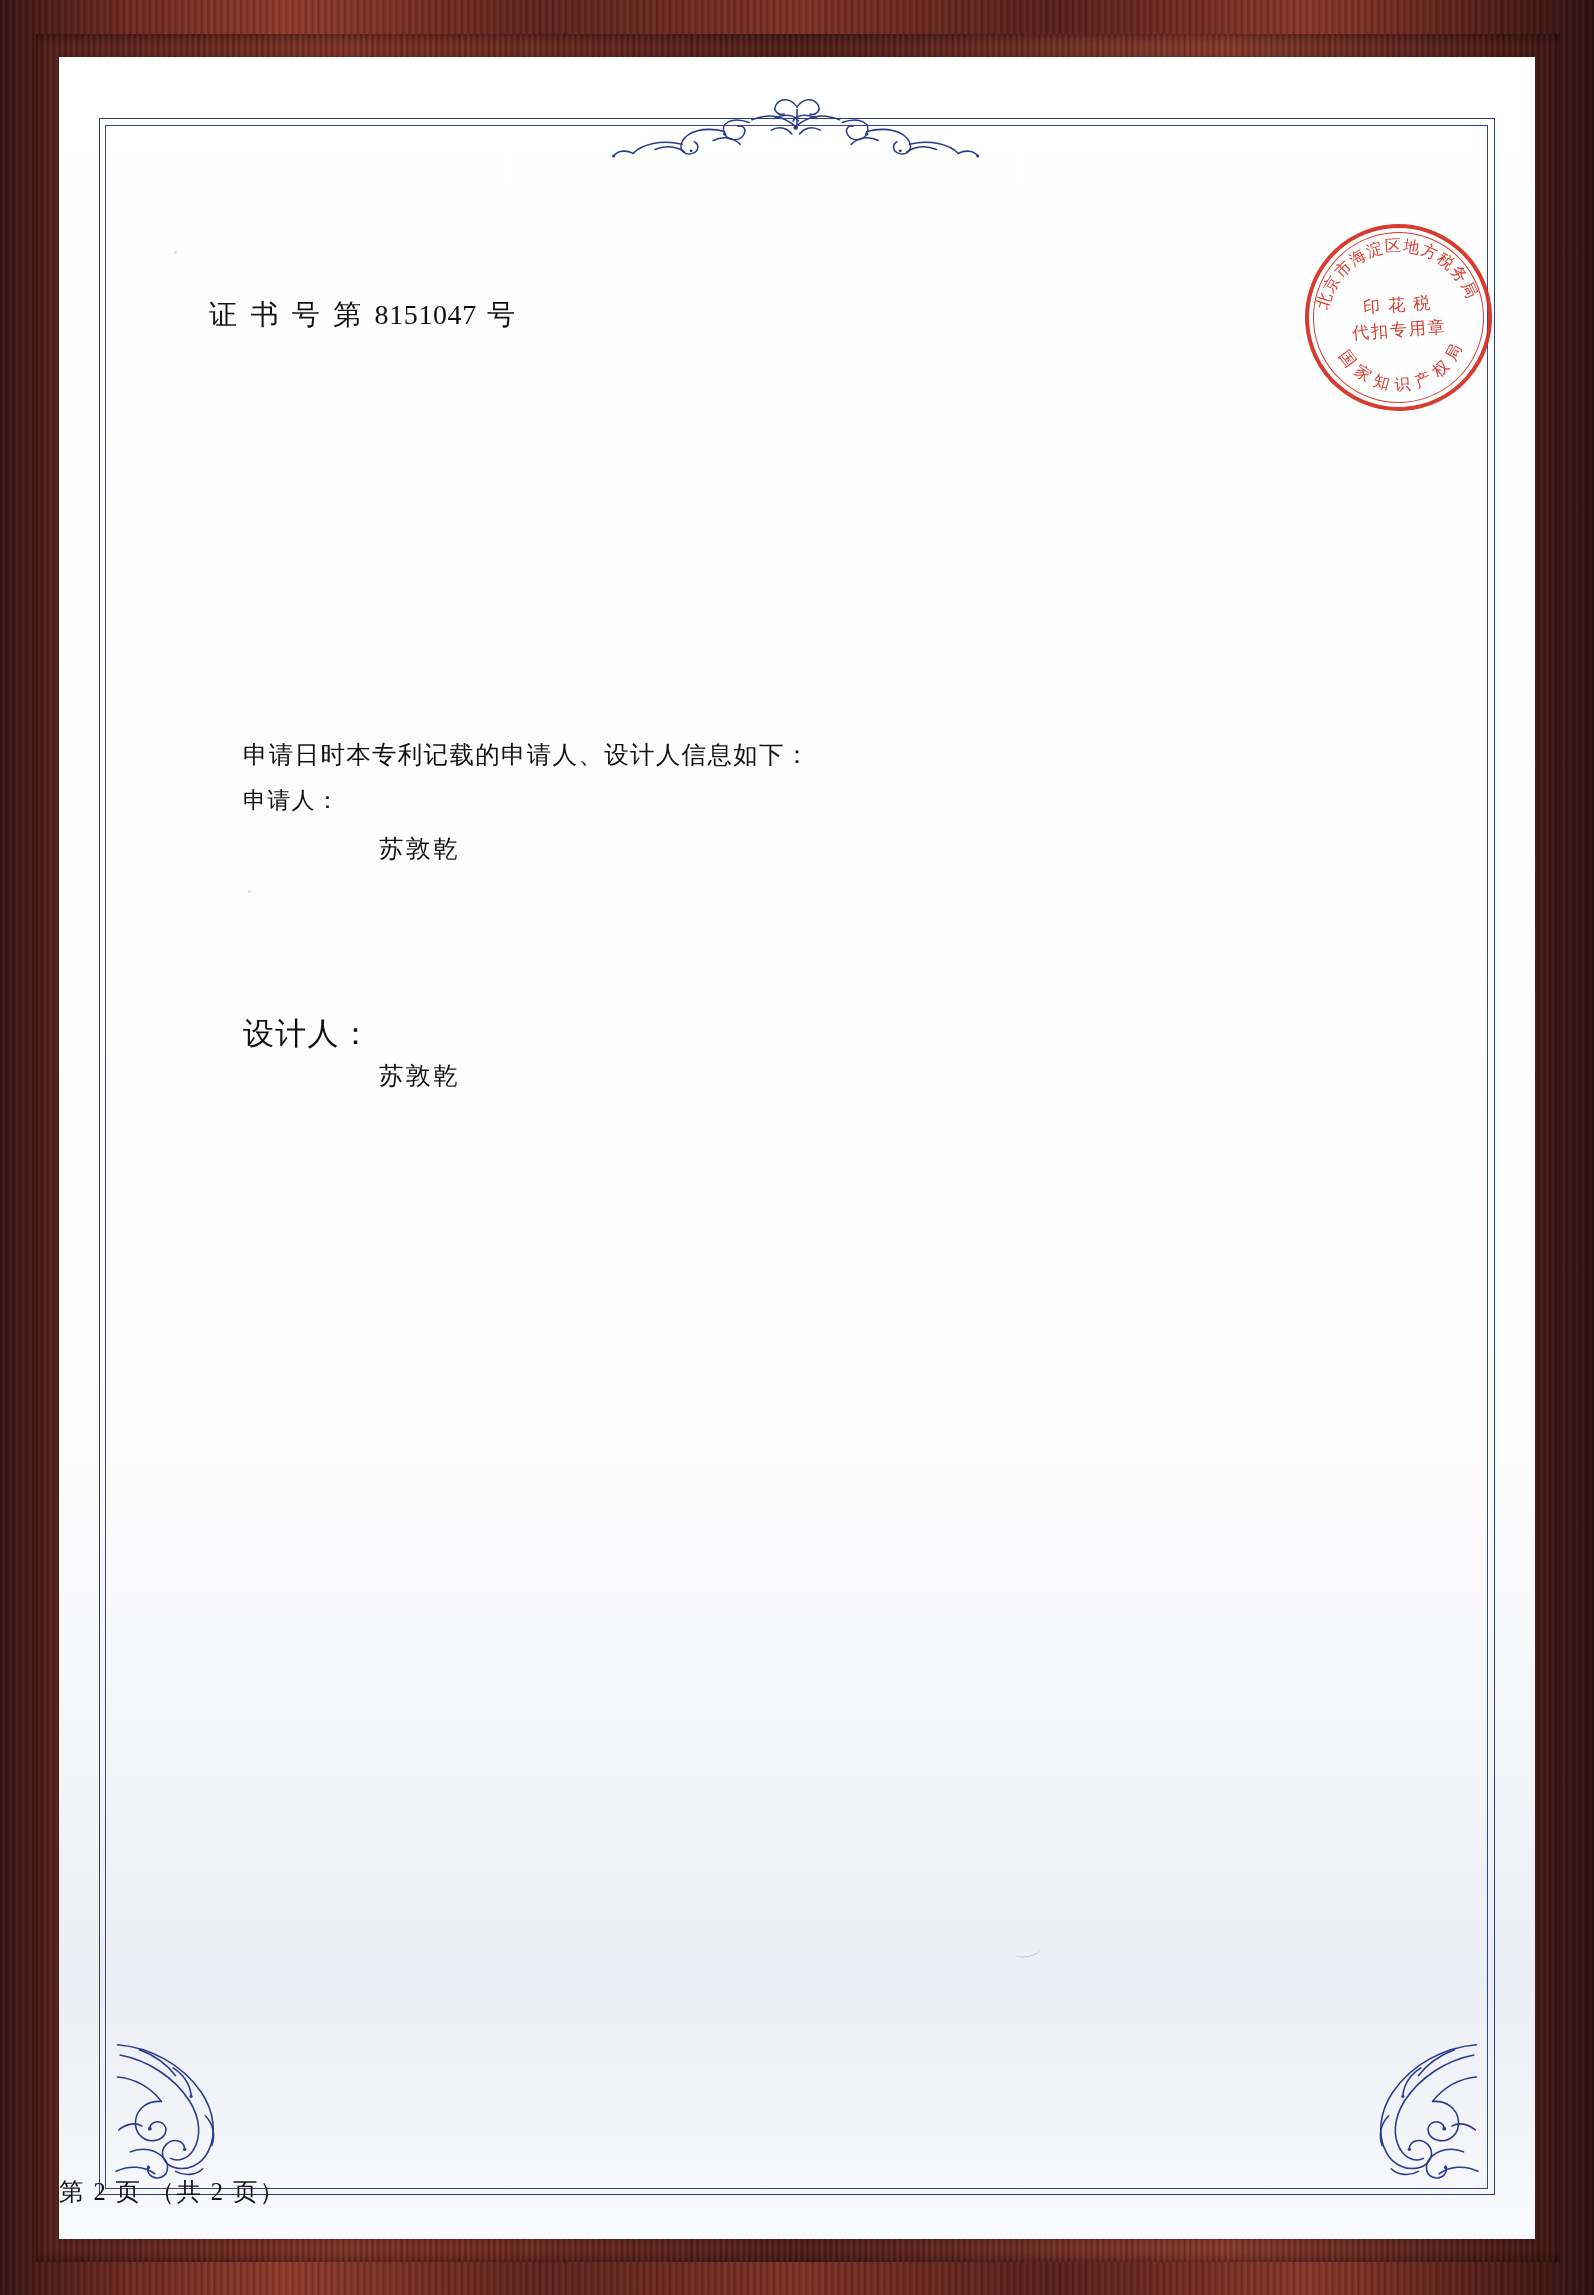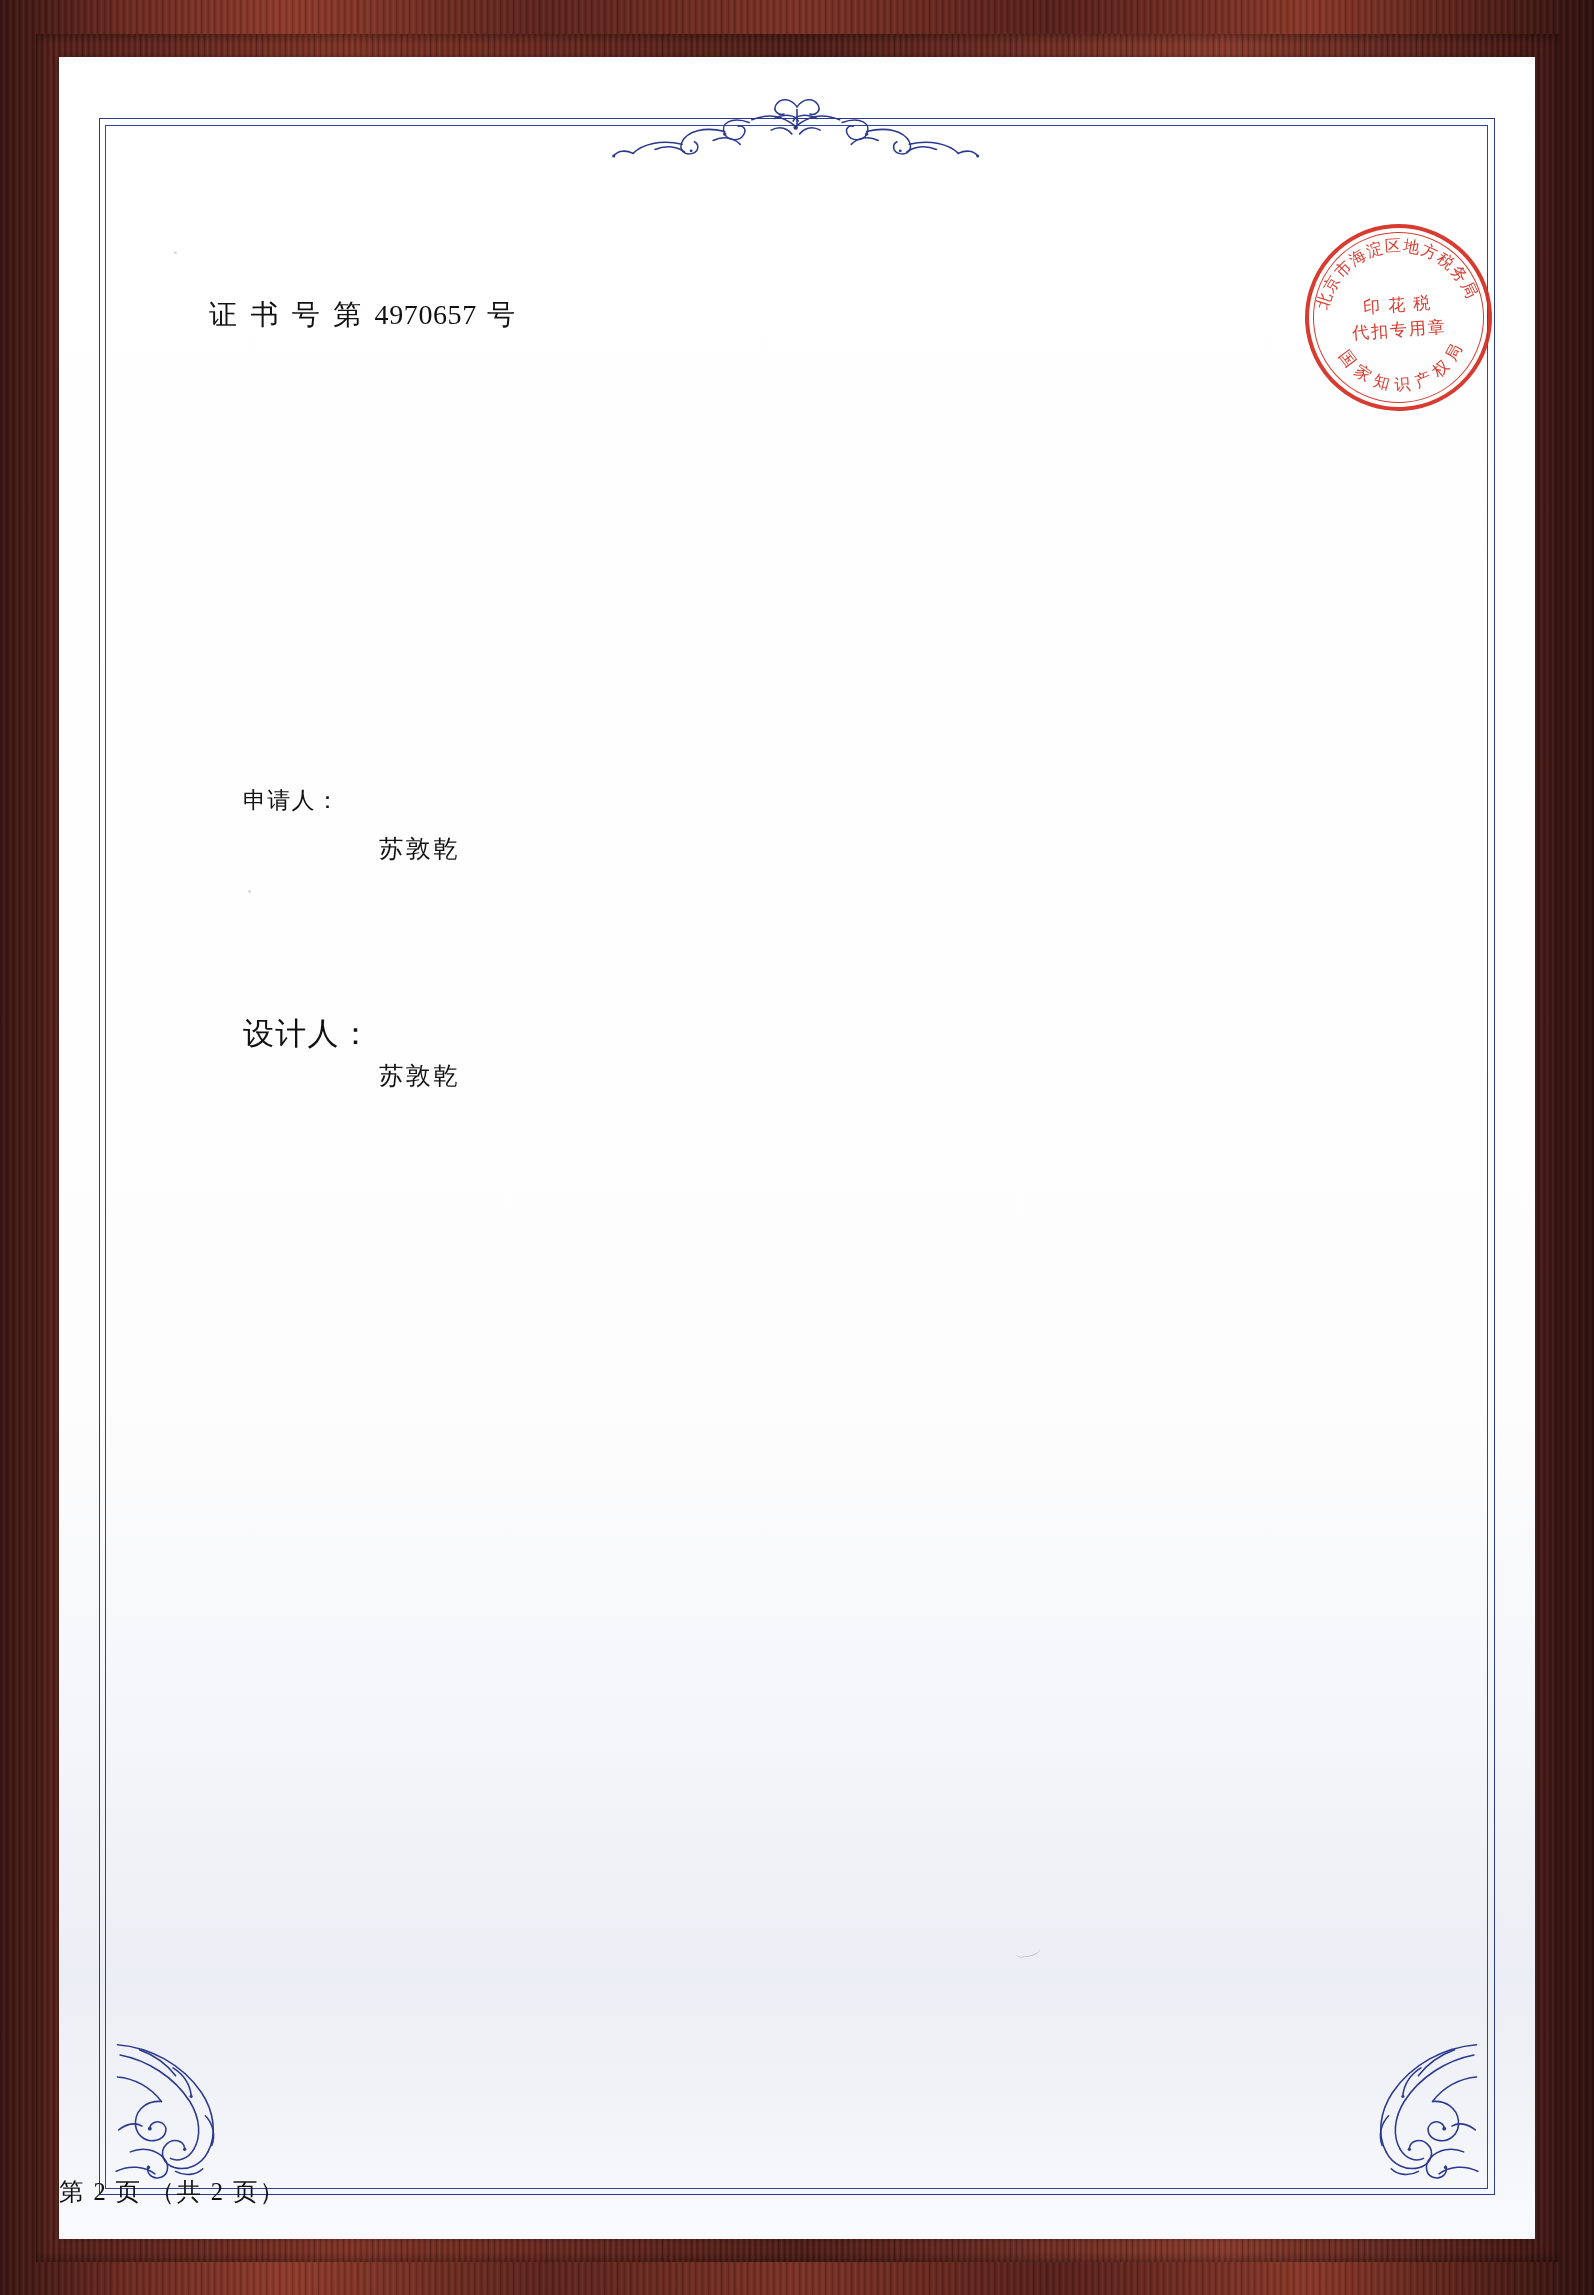--- a/index.html
+++ b/index.html
@@ -288,21 +288,21 @@
           <circle cx="206" cy="88" r="2.2"></circle>
           <circle cx="530" cy="88" r="2.2"></circle>
           <circle cx="86" cy="96" r="2.4"></circle>
           <circle cx="650" cy="96" r="2.4"></circle>
         </g>
       </svg>
     </div>
 
     <div class="cert-no">
       <span>证 书 号 第</span>
-      <span class="num">4970657</span>
+      <span class="num">8151047</span>
       <span>号</span>
     </div>
 
     <div class="seal">
       <div class="seal-ring"></div>
       <div class="seal-ring-inner"></div>
       <svg class="seal-arc" viewBox="0 0 290 290" aria-hidden="true">
         <defs>
           <path id="arcTop" d="M 32 155 A 113 113 0 0 1 258 155" fill="none"></path>
           <path id="arcBottom" d="M 38 150 A 107 107 0 0 0 252 150" fill="none"></path>
@@ -314,20 +314,21 @@
           <textPath href="#arcBottom" startOffset="50%" text-anchor="middle">国 家 知 识 产 权 局</textPath>
         </text>
       </svg>
       <div class="seal-center-line">
         <div>印 花 税</div>
         <div>代扣专用章</div>
       </div>
     </div>
 
 
+    <div class="info-head">申请日时本专利记载的申请人、设计人信息如下：</div>
     <div class="applicant-label">申请人：</div>
     <div class="applicant-name">苏敦乾</div>
     <div class="designer-label">设计人：</div>
     <div class="designer-name">苏敦乾</div>
 
     <div class="speck" style="left:115px; top:194px; width:3.2px; height:3.2px;"></div>
     <div class="speck" style="left:189px; top:833px; width:3.2px; height:3.2px;"></div>
     <div class="smudge"></div>
 
     <div class="ornament-bl">

